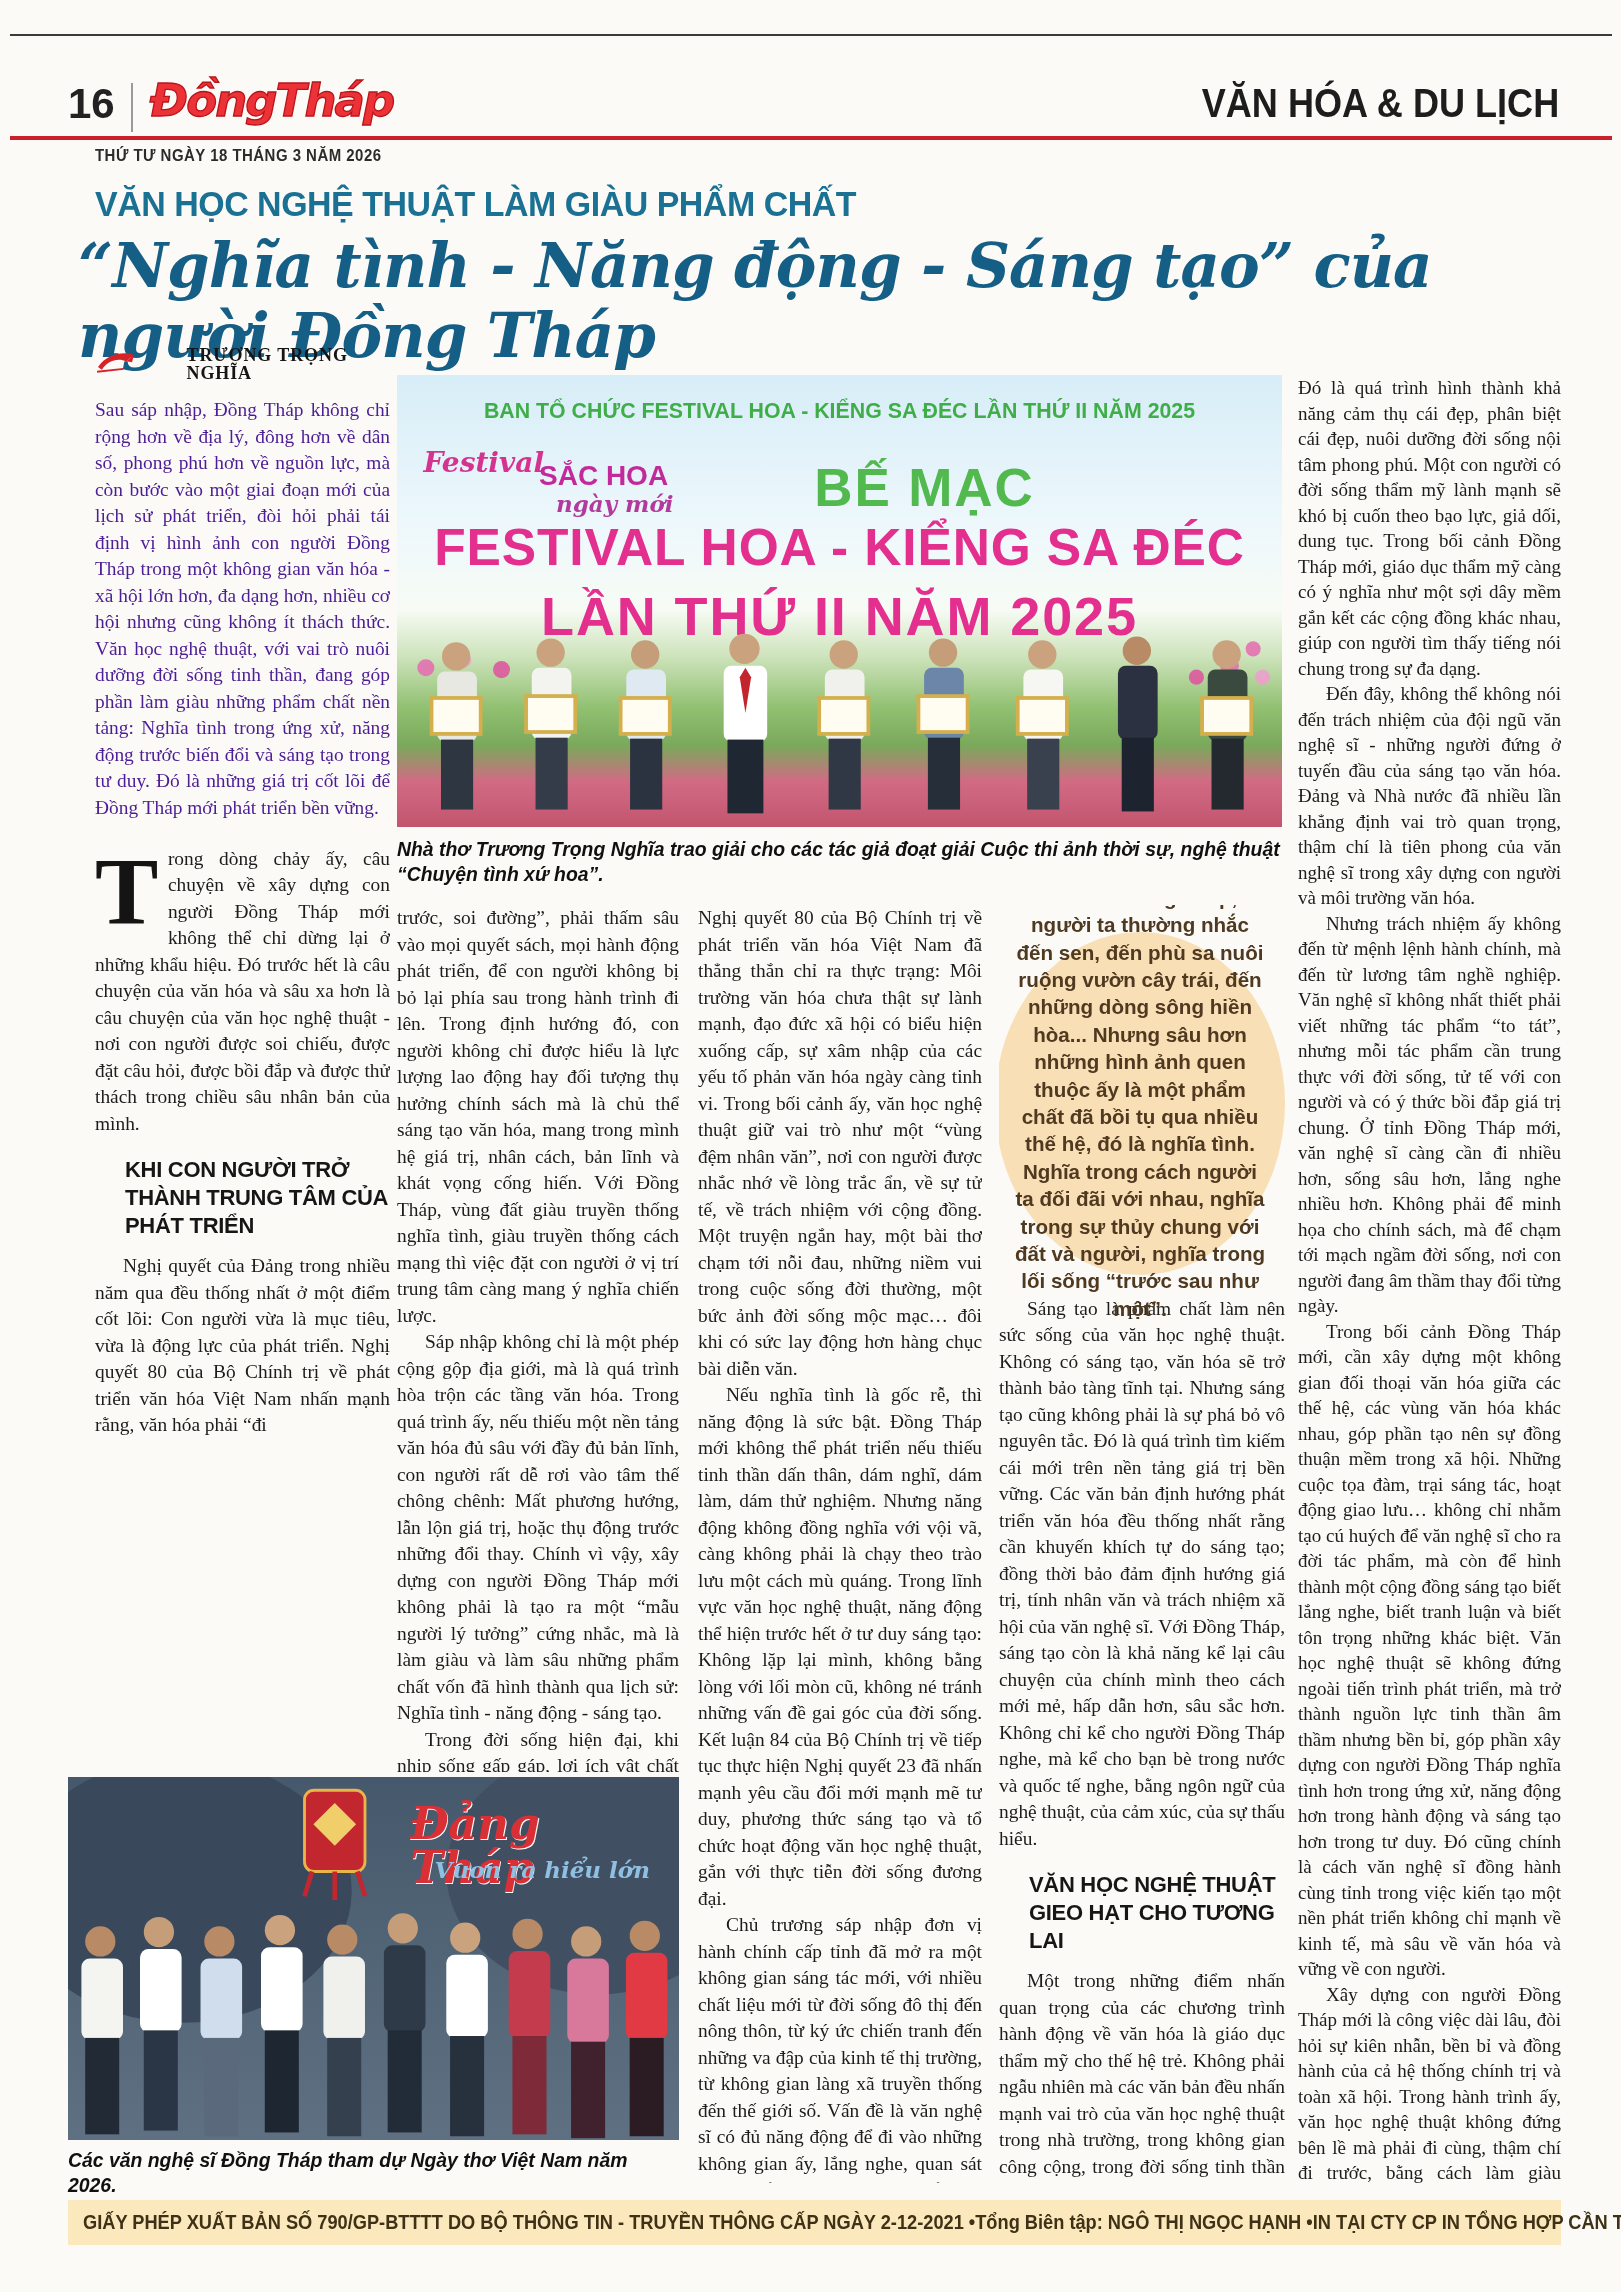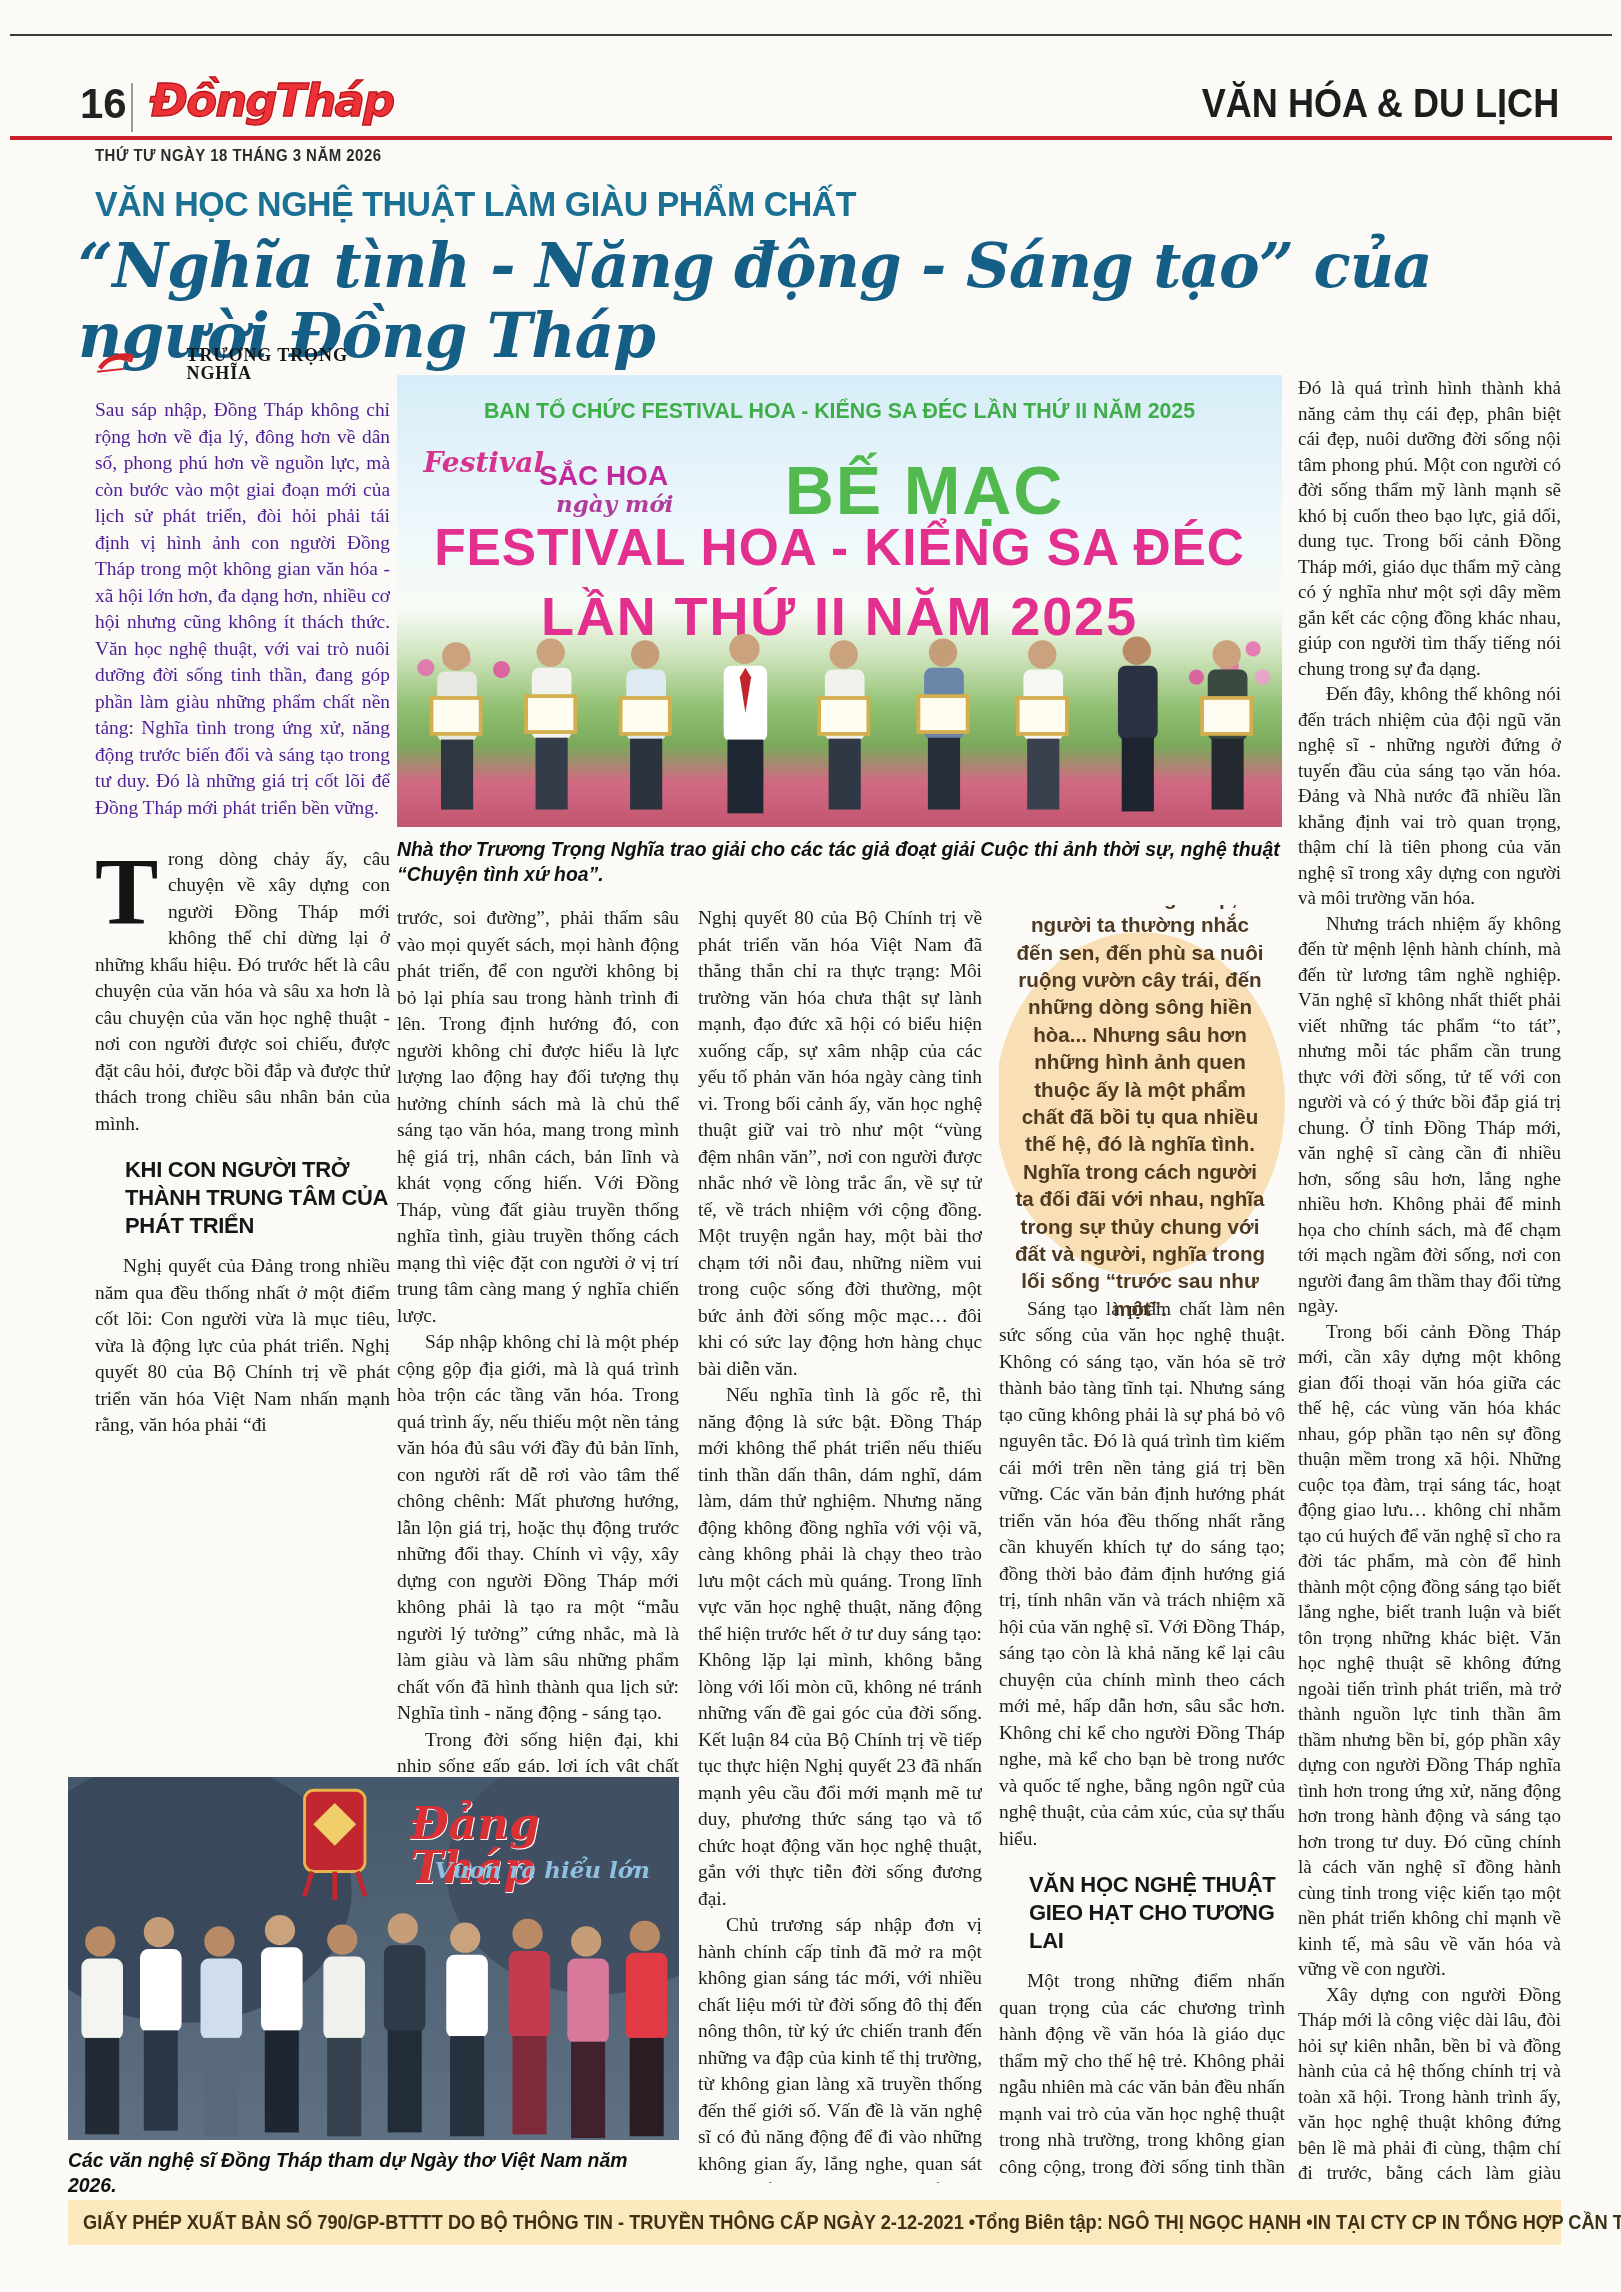--- a/index.html
+++ b/index.html
@@ -3,21 +3,21 @@
 <meta charset="utf-8">
 <style>
   html,body{margin:0;padding:0;background:#e8e6e1;}
   .page{position:relative;width:1621px;height:2292px;background:#fbfaf6;overflow:hidden;
         font-family:"Liberation Serif",serif;color:#1c1c1c;}
   .abs{position:absolute;}
 
   
   .hairline{position:absolute;left:9.5px;right:9.5px;top:34px;height:1.9px;background:#3a3a3a;}
   .redrule{position:absolute;left:9.5px;right:9.5px;top:136px;height:3.8px;background:#c9202a;}
-  .pagenum{position:absolute;left:80px;top:83px;font:700 42px/1 "Liberation Sans",sans-serif;color:#222;}
+  .pagenum{position:absolute;left:68px;top:83px;font:700 42px/1 "Liberation Sans",sans-serif;color:#222;}
   .mast-div{position:absolute;left:131px;top:83px;width:1.9px;height:49px;background:#9a9a9a;}
   .masthead{position:absolute;left:150px;top:78px;font:900 italic 45px/1 "DejaVu Sans",sans-serif;
             color:#ed3237;-webkit-text-stroke:1.3px #b8141c;letter-spacing:-1.9px;}
   .section{position:absolute;right:62px;top:83px;font:700 41px/1 "Liberation Sans",sans-serif;
            color:#1d1d1d;transform:scaleX(0.88);transform-origin:100% 50%;letter-spacing:0px;}
   .dateline{position:absolute;left:95px;top:148px;font:700 15.6px/1 "Liberation Sans",sans-serif;
             color:#2b2b2b;transform:scaleX(0.96);transform-origin:0 50%;letter-spacing:0.5px;}
 
   
   .kicker{position:absolute;left:95px;top:185px;font:700 35px/1.1 "Liberation Sans",sans-serif;
@@ -47,21 +47,21 @@
            padding:32px 17px;}
   .callout .ctext{font:700 21px/27.4px "Liberation Sans",sans-serif;color:#4f3920;text-align:center;
                   transform:scaleX(0.98);}
 
   
   .photo{position:absolute;overflow:hidden;}
   .mainphoto{background:linear-gradient(180deg,#d7edf7 0%,#eef8fc 34%,#f6fbf4 52%,#cfe4bd 62%,#8fbf6f 74%,#7aa95b 82%,#d26a84 90%,#c2556e 100%);}
   .banner-top{position:absolute;left:0;right:0;top:24.6px;text-align:center;
               font:700 22px/1 "Liberation Sans",sans-serif;color:#3fae49;transform:scaleX(0.97);}
   .bm{position:absolute;left:0;right:0;text-align:center;font-family:"Liberation Sans",sans-serif;font-weight:900;}
-  .bm1{top:76px;left:170px;right:0;color:#52b94e;font-size:68px;letter-spacing:1.9px;}
+  .bm1{top:82px;left:170px;right:0;color:#52b94e;font-size:53px;letter-spacing:1.9px;}
   .bm2{top:142px;color:#e3308f;font-size:52px;letter-spacing:0.9px;transform:scaleX(0.99);}
   .bm3{top:210px;color:#e3308f;font-size:54px;letter-spacing:1.9px;}
   .logo-fest{position:absolute;left:26.5px;top:74px;font:900 italic 28px/1 "DejaVu Serif",serif;color:#d5338f;}
   .logo-sachoa{position:absolute;left:142px;top:87px;font:900 28px/1 "Liberation Sans",sans-serif;color:#c22a9b;}
   .logo-sachoa-sub{position:absolute;left:159px;top:117px;font:700 italic 23px/1 "DejaVu Serif",serif;color:#b13a9c;}
   .caption{font:700 italic 19.4px/24.6px "Liberation Sans",sans-serif;color:#101010;}
   .bottomphoto{background:linear-gradient(180deg,#46586b 0%,#516476 45%,#5e7081 100%);}
   .bp-title{position:absolute;left:56%;top:24.6px;font:900 italic 44px/1 "DejaVu Serif",serif;color:#d93036;
             text-shadow:0.9px 0.9px 0 #fff;}
   .bp-sub{position:absolute;left:60%;top:81px;font:700 italic 23px/1 "DejaVu Serif",serif;color:#8fc0e2;}

